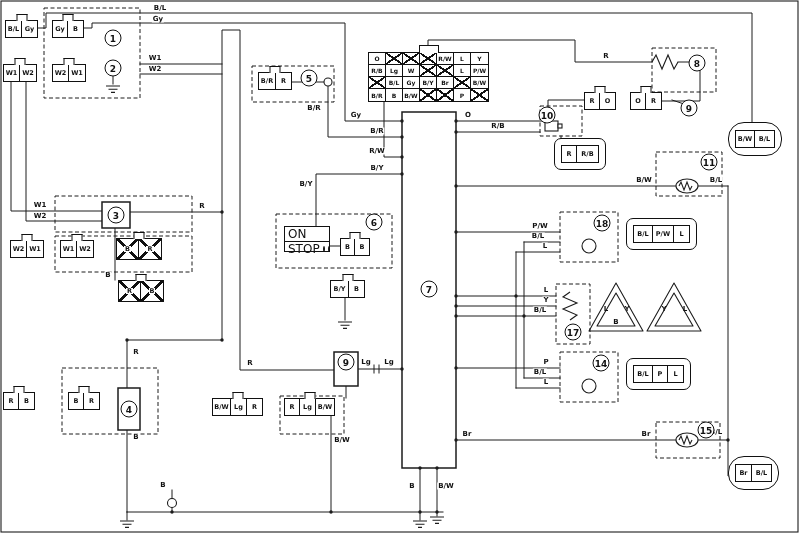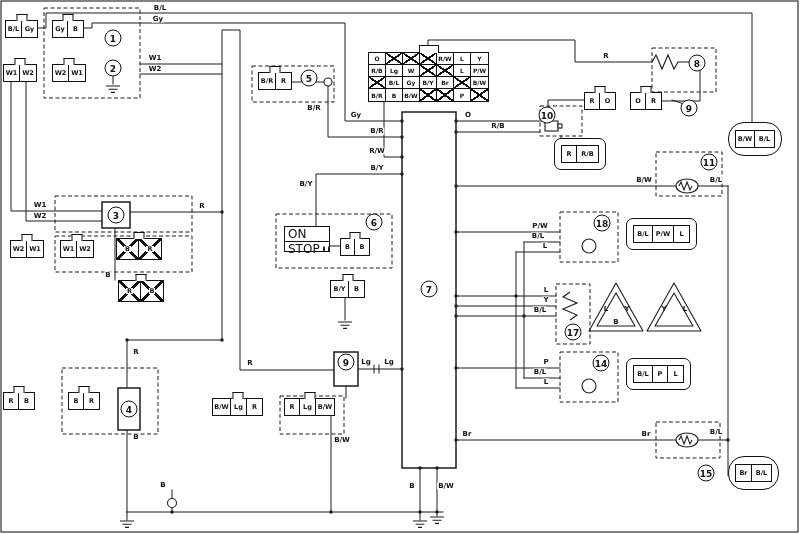--- a/index.html
+++ b/index.html
@@ -416,21 +416,21 @@
     <div class="callout" style="left: 309px; top: 78px;">5</div>
     <div class="callout" style="left: 374px; top: 222px;">6</div>
     <div class="callout" style="left: 429px; top: 289px;">7</div>
     <div class="callout" style="left: 697px; top: 63px;">8</div>
     <div class="callout" style="left: 689px; top: 108px;">9</div>
     <div class="callout" style="left: 547px; top: 115px; text-align: center;">10</div>
     <div class="callout" style="left: 709px; top: 162px;">11</div>
     <div class="callout" style="left: 602px; top: 223px;">18</div>
     <div class="callout" style="left: 573px; top: 332px;">17</div>
     <div class="callout" style="left: 601px; top: 363px;">14</div>
-    <div class="callout" style="left: 706px; top: 430px; margin-top: 43px;">15</div>
+    <div class="callout" style="left: 706px; top: 430px;">15</div>
     <div class="callout" style="left: 346px; top: 362px;">9</div>
     <div class="lbl" style="left: 160px; top: 8px;">B/L</div>
     <div class="lbl" style="left: 158px; top: 19px;">Gy</div>
     <div class="lbl" style="left: 155px; top: 58px;">W1</div>
     <div class="lbl" style="left: 155px; top: 69px;">W2</div>
     <div class="lbl" style="left: 40px; top: 205px;">W1</div>
     <div class="lbl" style="left: 40px; top: 216px;">W2</div>
     <div class="lbl" style="left: 202px; top: 206px;">R</div>
     <div class="lbl" style="left: 108px; top: 275px;">B</div>
     <div class="lbl" style="left: 136px; top: 352px;">R</div>

